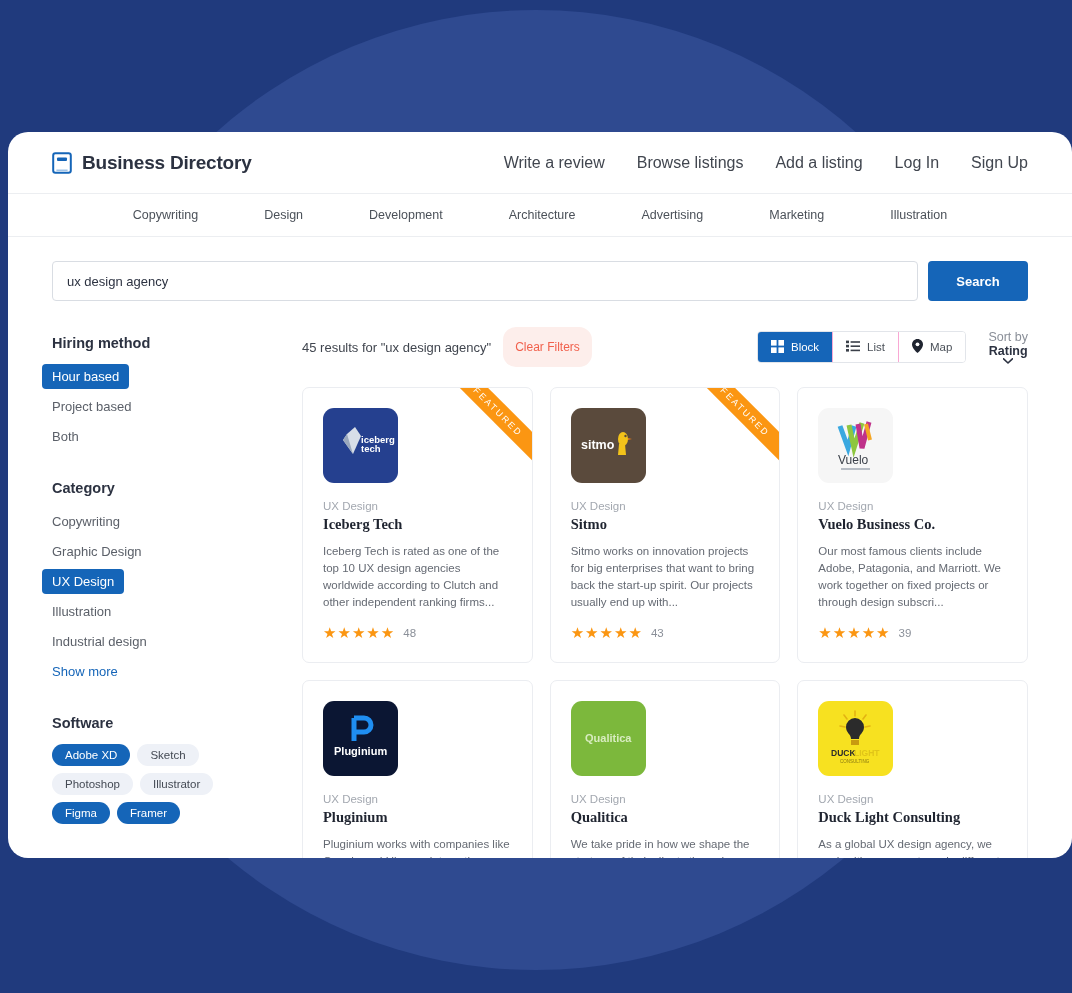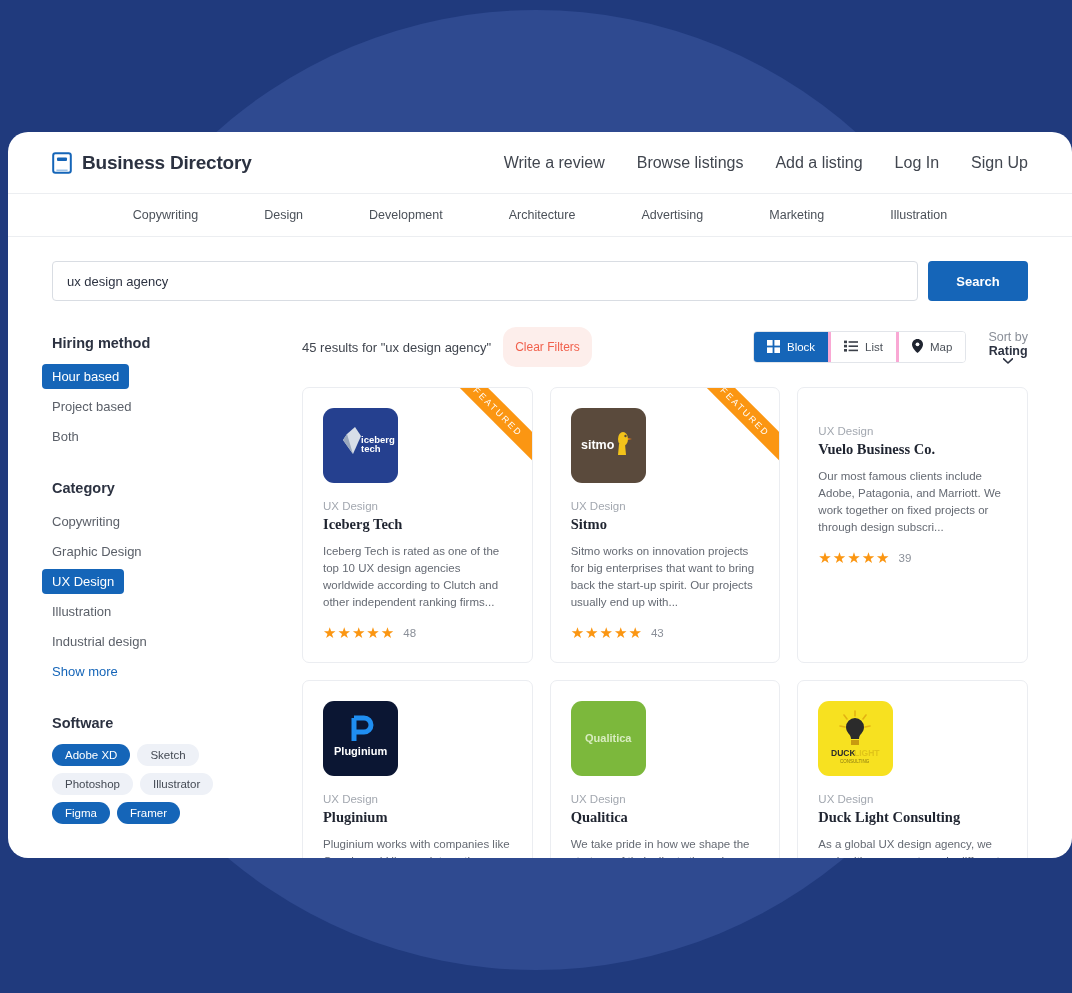--- a/index.html
+++ b/index.html
@@ -143,21 +143,21 @@
     margin-left: auto;
     display: flex; align-items: stretch;
     border: 1px solid #e2e5ea; border-radius: 4px;
     overflow: hidden; height: 32px;
   }
   .view-btn {
     display: flex; align-items: center; gap: 7px;
     padding: 0 13px;
     font-size: 11.5px; color: #4b5159;
     background: #fff; cursor: pointer;
-    border-right: 3px solid #f9a8d4;
+    border-right: 1px solid #f9a8d4;
   }
   .view-btn:last-child { border-right: none; }
   .view-btn.active { background: #1565b8; color: #fff; }
   .sort-by {
     margin-left: 22px;
     display: flex; align-items: center; gap: 0;
     font-size: 12.5px; color: #8a8f98;
     cursor: pointer;
     flex-direction: column;
   }
@@ -383,20 +383,30 @@
           <div class="card-cat">UX Design</div>
           <div class="card-title">Sitmo</div>
           <div class="card-desc">Sitmo works on innovation projects for big enterprises that want to bring back the start-up spirit. Our projects usually end up with...</div>
           <div class="card-rating">
             <span class="stars">★★★★★</span>
             <span class="rating-count">43</span>
           </div>
         </div>
 
         <div class="card">
+          <div class="logo-box" style="background:#f6f6f6">
+            <svg width="75" height="75" viewBox="0 0 75 75">
+              <path d="M22 18 L30 40 L36 18" fill="none" stroke="#3aa8e0" stroke-width="5"></path>
+              <path d="M31 17 L36 40 L44 15" fill="none" stroke="#8ec63f" stroke-width="5"></path>
+              <path d="M40 16 L44 40 L51 14" fill="none" stroke="#c0328a" stroke-width="5"></path>
+              <path d="M48 16 L52 32" fill="none" stroke="#f5a623" stroke-width="4"></path>
+              <text x="20" y="56" font-family="Liberation Sans, sans-serif" font-size="12" fill="#3b4049">Vuelo</text>
+              <rect x="23" y="60" width="29" height="2" fill="#b6bcc4"></rect>
+            </svg>
+          </div>
           <div class="card-cat">UX Design</div>
           <div class="card-title">Vuelo Business Co.</div>
           <div class="card-desc">Our most famous clients include Adobe, Patagonia, and Marriott. We work together on fixed projects or through design subscri...</div>
           <div class="card-rating">
             <span class="stars">★★★★★</span>
             <span class="rating-count">39</span>
           </div>
         </div>
 
         <div class="card">

